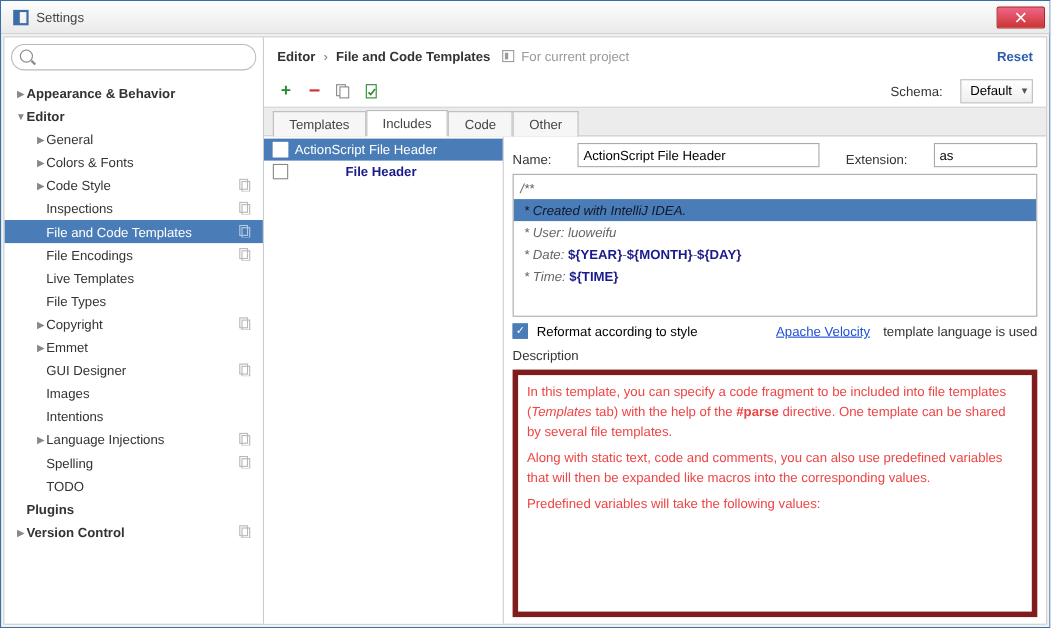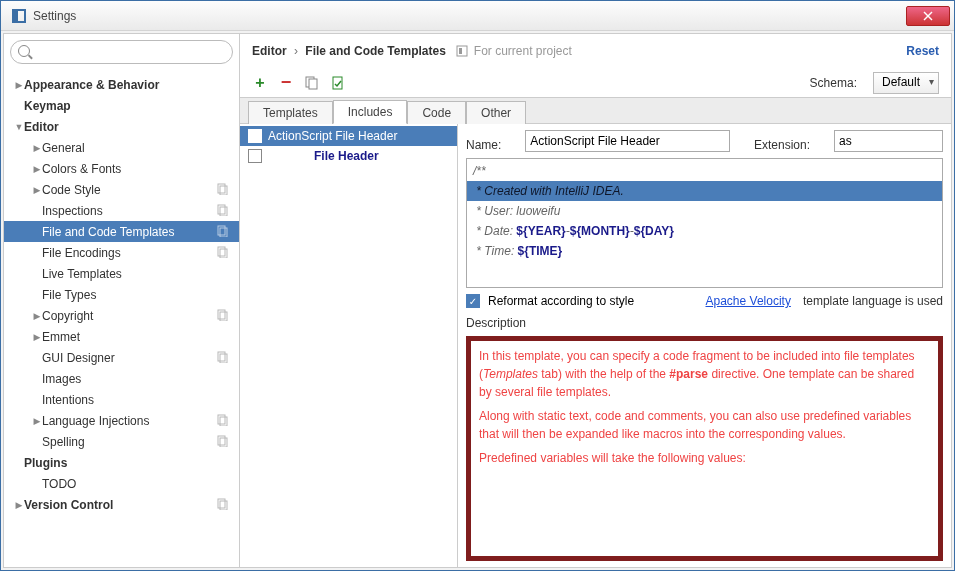--- a/index.html
+++ b/index.html
@@ -53,21 +53,21 @@
     .list-item.sel { background: #4a7db8; color: #fff; }
     .file-ico { width: 14px; height: 14px; border: 1px solid #888; background: #fff; position: relative; }
     .list-item.sel .file-ico { border-color: #fff; }
     .list-item .txt { flex: 1; }
     .list-item.bolded .txt { font-weight: bold; color: #1a1a8a; margin-left: 46px; }
     .detail-pane { flex: 1; display: flex; flex-direction: column; padding: 6px 8px; gap: 6px; overflow: hidden; }
     .row { display: flex; align-items: flex-end; gap: 24px; }
     .field-lbl { color: #333; }
     .text-input { height: 22px; border: 1px solid #aaa; padding: 0 4px; background: #fff; }
     .name-input { flex: 1; }
-    .ext-input { width: 109px; }
+    .ext-input { width: 94px; }
     .code-area { border: 1px solid #aaa; background: #fff; font-family: "Courier New", monospace; font-style: italic; color: #666; line-height: 20px; padding: 2px 0; height: 130px; overflow: hidden; }
     .code-line { padding: 0 6px; white-space: pre; }
     .code-line.caret { background: #4a7db8; color: #0f172a; }
     .kw { color: #1a1a8a; font-weight: bold; font-style: normal; }
     .opt-row { display: flex; align-items: center; gap: 8px; }
     .checkbox { width: 14px; height: 14px; border: 1px solid #4a7db8; background: #4a7db8; color: #fff; display:flex; align-items:center; justify-content:center; font-size:10px; }
     .opt-row .link { color: #1d4ed8; text-decoration: underline; margin-left: auto; }
     .opt-row .plain { color: #333; margin-left: 4px; }
     .desc-lbl { color: #333; margin-top: 2px; }
     .desc-box { flex: 1; border: 5px solid #7f1d1d; background: #fff; padding: 6px 8px; overflow-y: auto; color: #ef4444; line-height: 1.5; }
@@ -102,24 +102,20 @@
       <div class="search-wrap">
         <span class="search-icon"></span>
         <input class="search" type="text" placeholder="" style="">
       </div>
       <div class="tree" id="tree">
           <div class="tree-item lvl0 bold">
             <span class="chev">▶</span>
             <span class="lbl">Appearance &amp; Behavior</span>
           </div>
           <div class="tree-item lvl0 bold">
-            <span class="chev"></span>
-            <span class="lbl">Keymap</span>
-          </div>
-          <div class="tree-item lvl0 bold">
             <span class="chev">▼</span>
             <span class="lbl">Editor</span>
           </div>
           <div class="tree-item lvl1">
             <span class="chev">▶</span>
             <span class="lbl">General</span>
           </div>
           <div class="tree-item lvl1">
             <span class="chev">▶</span>
             <span class="lbl">Colors &amp; Fonts</span>
@@ -217,27 +213,27 @@
           <div class="tree-item lvl1">
             <span class="chev"></span>
             <span class="lbl">Spelling</span>
             <span class="copy-ico">
               <svg width="12" height="12">
                 <rect x="1" y="1" width="7" height="9" fill="none" stroke="currentColor"></rect>
                 <rect x="3" y="3" width="7" height="9" fill="none" stroke="currentColor"></rect>
               </svg>
             </span>
           </div>
+          <div class="tree-item lvl1">
+            <span class="chev"></span>
+            <span class="lbl">TODO</span>
+          </div>
           <div class="tree-item lvl0 bold">
             <span class="chev"></span>
             <span class="lbl">Plugins</span>
-          </div>
-          <div class="tree-item lvl1">
-            <span class="chev"></span>
-            <span class="lbl">TODO</span>
           </div>
           <div class="tree-item lvl0 bold">
             <span class="chev">▶</span>
             <span class="lbl">Version Control</span>
             <span class="copy-ico">
               <svg width="12" height="12">
                 <rect x="1" y="1" width="7" height="9" fill="none" stroke="currentColor"></rect>
                 <rect x="3" y="3" width="7" height="9" fill="none" stroke="currentColor"></rect>
               </svg>
             </span>

